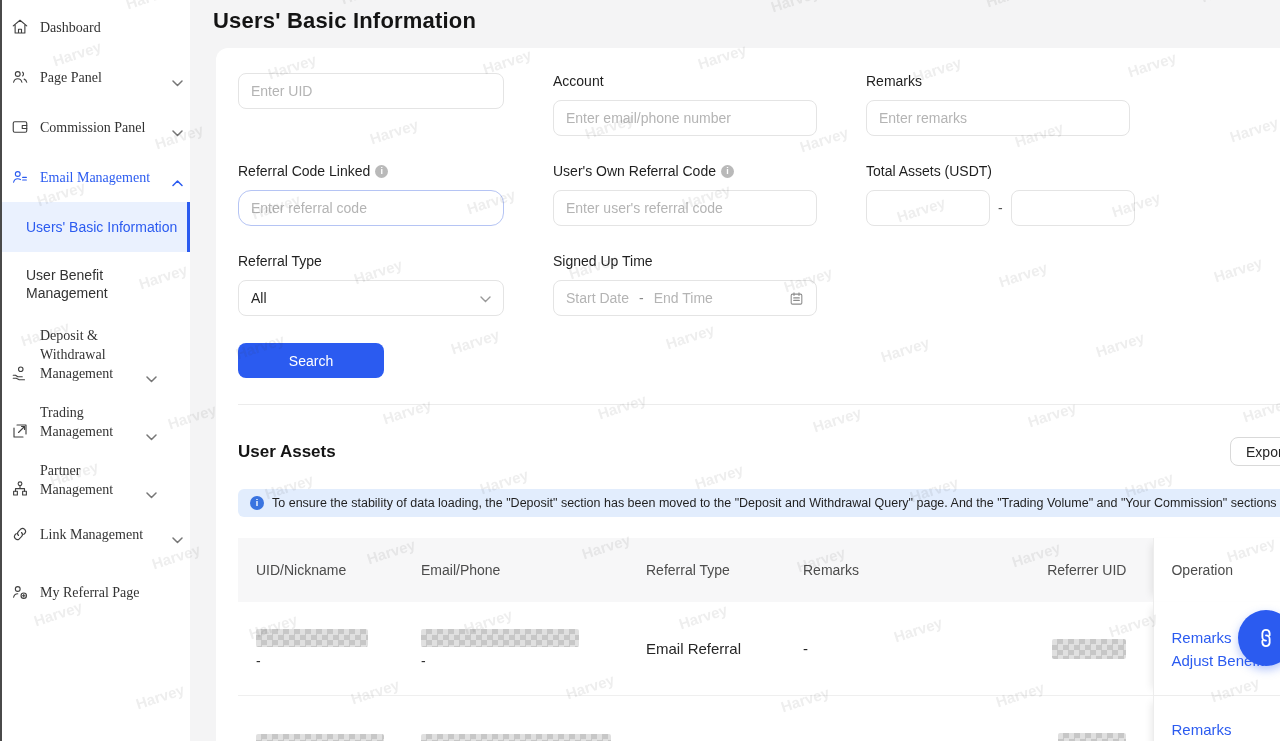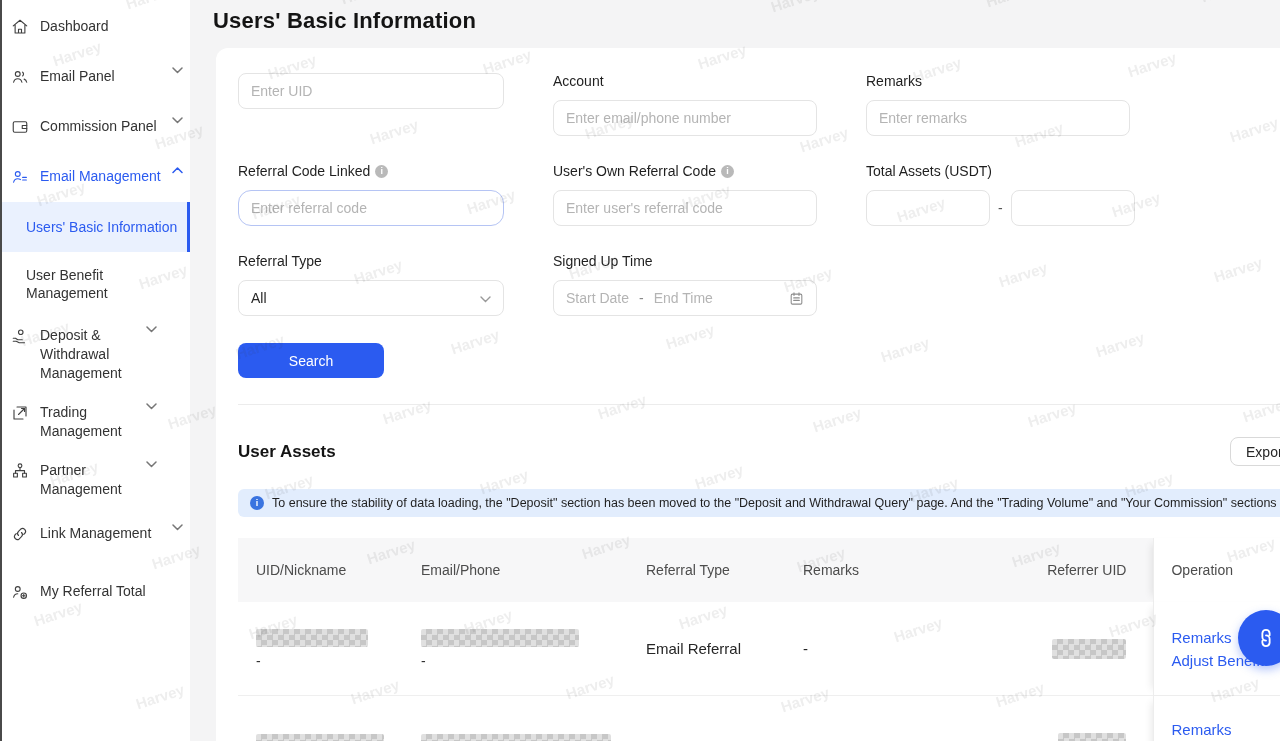--- a/index.html
+++ b/index.html
@@ -3,21 +3,21 @@
 <meta charset="utf-8">
 <style>
   * { box-sizing: border-box; margin: 0; padding: 0; }
   html,body { width:1280px; height:741px; overflow:hidden; background:#f4f4f5;
     font-family:"Liberation Sans", sans-serif; color:#262626; }
   .app { display:flex; width:1280px; height:741px; position:relative; }
 
   
   .sidebar { width:190px; min-width:190px; background:#fff; height:741px;
     border-left:2px solid #4a4a4a; padding-top:2px; position:relative; z-index:10; }
-  .s-item { display:flex; align-items:flex-start; padding:15px 6px 15px 8px; cursor:pointer; }
+  .s-item { display:flex; align-items:flex-end; padding:15px 6px 15px 8px; cursor:pointer;font-family:Liberation Serif, serif; }
   .s-ic { width:20px; min-width:20px; height:20px; display:flex; align-items:center; justify-content:center; margin-right:10px; }
   .s-label { font-size:14px; color:#333; line-height:19px; flex:1; }
   .s-chev { width:14px; min-width:14px; display:flex; justify-content:center; color:#666; }
   .s-item.active .s-label { color:#2b5bf0; }
   .s-item.active svg { stroke:#2b5bf0; }
   .s-sub { display:block; padding:14px 8px 14px 24px; font-size:14px; color:#333; cursor:pointer; line-height:18px; }
   .s-sub.selected { background:#eaf1fe; color:#2b5bf0; border-right:3px solid #2b5bf0; padding-top:16px; padding-bottom:16px; }
   .sidebar svg { stroke:#404040; fill:none; stroke-width:1.5; stroke-linecap:round; stroke-linejoin:round; }
   .s-chev svg { stroke:#777; }
 
@@ -101,21 +101,21 @@
       <span class="s-label">Dashboard</span>
     </div>
 
     <div class="s-item">
       <span class="s-ic">
         <svg width="18" height="18" viewBox="0 0 24 24">
             <circle cx="9" cy="8" r="3.2"></circle>
             <path d="M3.5 19c.6-3 2.6-4.6 5.5-4.6s4.9 1.6 5.5 4.6M15.5 5.6a3.2 3.2 0 0 1 0 5M17.5 14.8c2 .6 3 2 3.4 4.2"></path>
           </svg>
       </span>
-      <span class="s-label">Email Panel</span>
+      <span class="s-label">Page Panel</span>
       <span class="s-chev">
         <svg width="11" height="7" viewBox="0 0 11 7">
             <polyline points="1,1 5.5,5.5 10,1"></polyline>
           </svg>
       </span>
     </div>
 
     <div class="s-item">
       <span class="s-ic">
         <svg width="18" height="18" viewBox="0 0 24 24">
@@ -212,21 +212,21 @@
 
     <div class="s-item" style="margin-top:8px">
       <span class="s-ic">
         <svg width="18" height="18" viewBox="0 0 24 24">
             <circle cx="9" cy="8" r="3.2"></circle>
             <path d="M3.5 19c.6-3 2.6-4.6 5.5-4.6"></path>
             <circle cx="17" cy="17" r="3.6"></circle>
             <path d="M17 15.2v3.6M15.2 17h3.6"></path>
           </svg>
       </span>
-      <span class="s-label">My Referral Total</span>
+      <span class="s-label">My Referral Page</span>
     </div>
   </nav>
 
   <div class="main">
     <h1 class="page-title">Users' Basic Information</h1>
 
     <div class="card">
 
       
       <div class="fgrid">

